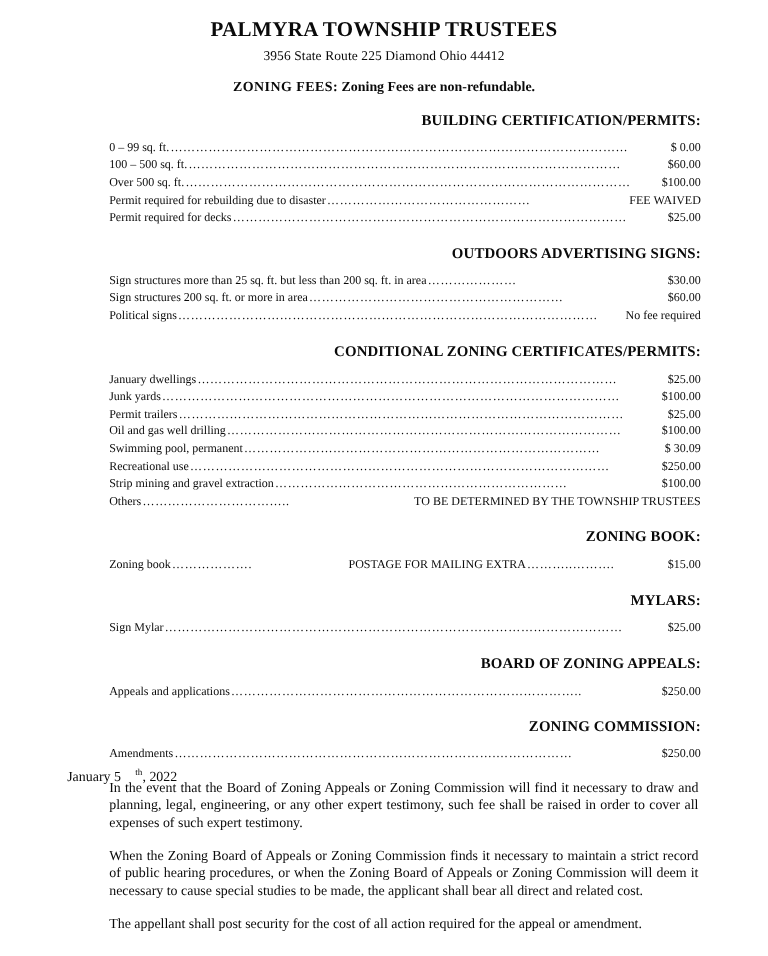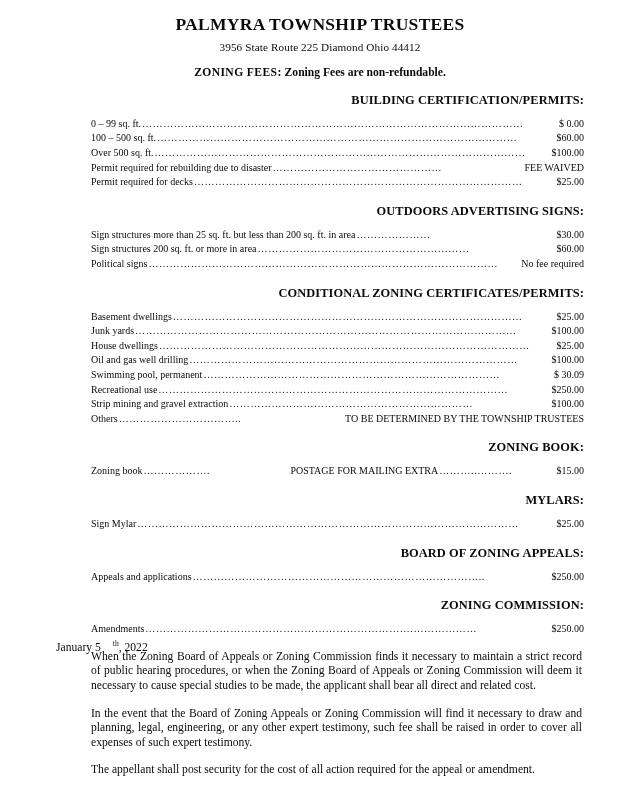--- a/index.html
+++ b/index.html
@@ -162,31 +162,31 @@
             <span class="fee-label">Political signs</span>
             <span class="fee-dots">………………………………………………………………………………………</span>
             <span class="fee-amount">No fee required</span>
           </div>
         </div>
       </div>
       <div class="section">
         <div class="section-heading">CONDITIONAL ZONING CERTIFICATES/PERMITS:</div>
         <div class="fee-list">
           <div class="fee-row">
-            <span class="fee-label">Basement dwellings</span>
+            <span class="fee-label">January dwellings</span>
             <span class="fee-dots">………………………………………………………………………………………</span>
             <span class="fee-amount">$25.00</span>
           </div>
           <div class="fee-row">
             <span class="fee-label">Junk yards</span>
             <span class="fee-dots">………………………………………………………………………………………………</span>
             <span class="fee-amount">$100.00</span>
           </div>
           <div class="fee-row">
-            <span class="fee-label">House dwellings</span>
+            <span class="fee-label">Permit trailers</span>
             <span class="fee-dots">……………………………………………………………………………………………</span>
             <span class="fee-amount">$25.00</span>
           </div>
           <div class="fee-row">
             <span class="fee-label">Oil and gas well drilling</span>
             <span class="fee-dots">…………………………………………………………………………………</span>
             <span class="fee-amount">$100.00</span>
           </div>
           <div class="fee-row">
             <span class="fee-label">Swimming  pool,  permanent</span>
@@ -244,22 +244,22 @@
       </div>
       <div class="section">
         <div class="section-heading">ZONING COMMISSION:</div>
         <div class="fee-list">
           <div class="fee-row">
             <span class="fee-label">Amendments </span>
             <span class="fee-dots">………………………………………………………………….………………</span>
             <span class="fee-amount">$250.00</span>
           </div>
         </div>
+        <p class="para">In the event that the Board of Zoning  Appeals or Zoning  Commission  will  find it  necessary to draw and planning,  legal,  engineering,  or any other expert testimony,  such fee shall  be raised in  order to cover all expenses of such expert testimony.</p>
         <p class="para">When the Zoning  Board of Appeals or Zoning  Commission  finds it  necessary to maintain  a strict record of public  hearing procedures, or when the Zoning  Board of Appeals or Zoning  Commission  will  deem it necessary to cause special studies  to be made,  the applicant  shall  bear all direct and related cost.</p>
-        <p class="para">In the event that the Board of Zoning  Appeals or Zoning  Commission  will  find it  necessary to draw and planning,  legal,  engineering,  or any other expert testimony,  such fee shall  be raised in  order to cover all expenses of such expert testimony.</p>
         <p class="para">The appellant  shall post security for the cost of all action required for the appeal or amendment.</p>
       </div>
     </div>
 
   <div class="doc-date">
     <span>January 5</span><sup>th</sup><span>, 2022</span>
   </div>
 
 </div>
 

